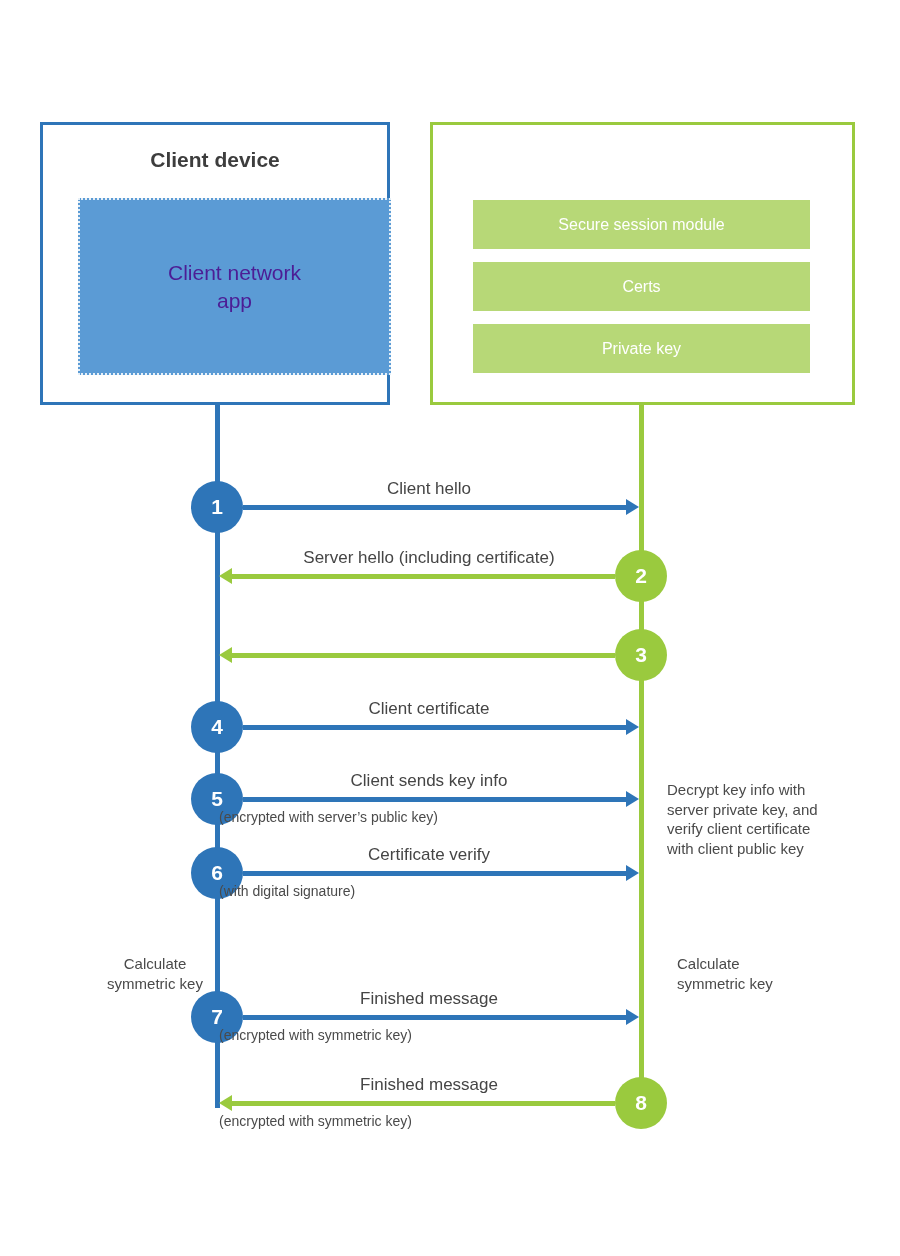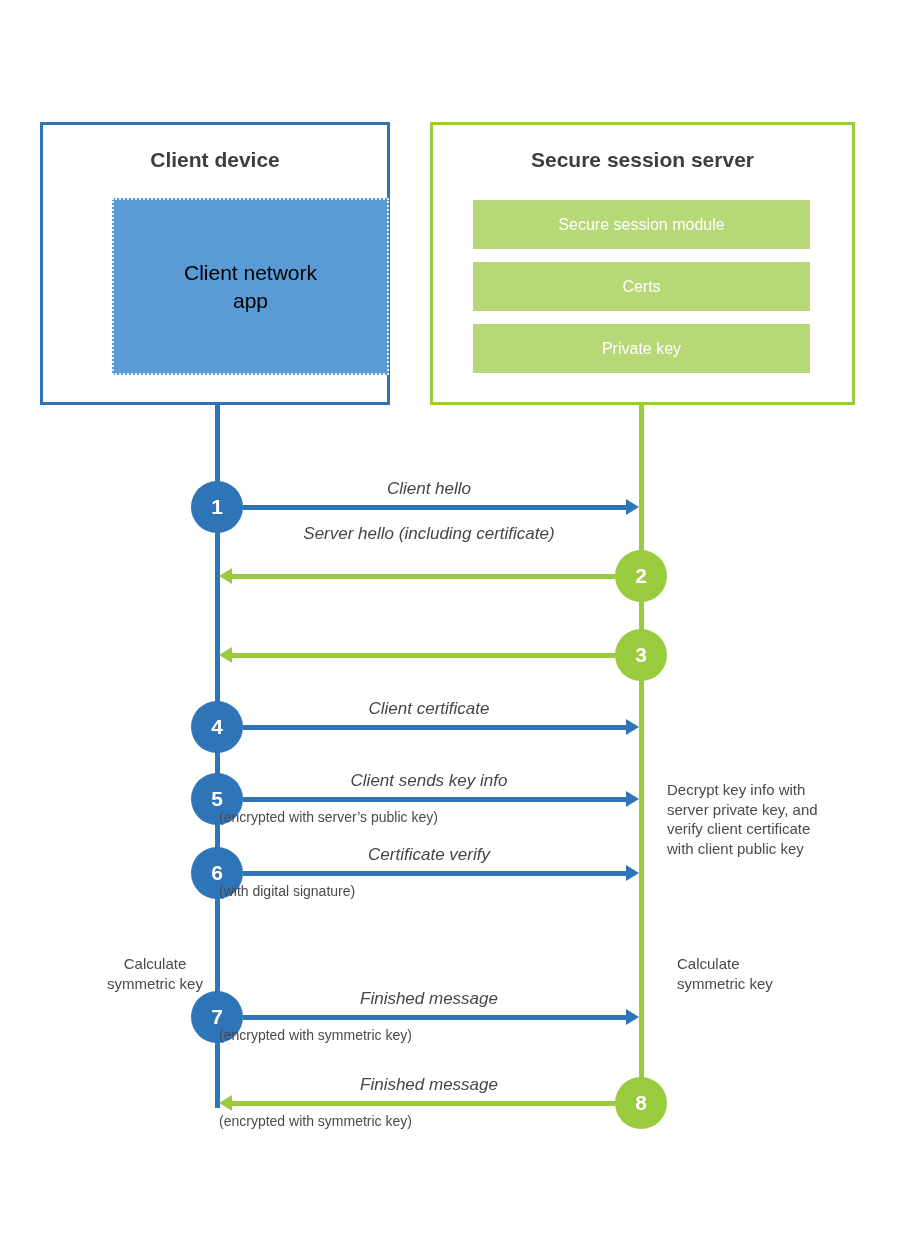--- a/index.html
+++ b/index.html
@@ -14,24 +14,24 @@
   
   .actor-box{position:absolute;top:122px;height:283px;background:#fff;box-sizing:border-box;}
   .client-box{left:40px;width:350px;border:3px solid var(--blue,#2e75b8);}
   .server-box{left:430px;width:425px;border:3px solid var(--green,#9aca3e);}
   .actor-title{
     position:absolute;top:148px;font-size:21px;font-weight:bold;color:#3d3d3d;text-align:center;
   }
   .client-title{left:40px;width:350px;}
   .server-title{left:430px;width:425px;}
   .app-box{
-    position:absolute;left:78px;top:198px;width:277px;height:177px;box-sizing:border-box;
+    position:absolute;left:78px;top:198px;width:313px;height:177px;box-sizing:border-box;
     background:var(--blue-light,#5b9bd5);border:2px dotted rgba(255,255,255,.85);
     display:flex;align-items:center;justify-content:center;
-    color:#000000;font-size:21px;text-align:center;white-space:pre-line;line-height:28px;margin-left:34px;
+    color:#4c1d95;font-size:21px;text-align:center;white-space:pre-line;line-height:28px;
   }
   .server-bar{
     position:absolute;left:473px;width:337px;height:49px;background:var(--green-light,#b7d877);
     display:flex;align-items:center;justify-content:center;color:#fff;font-size:16px;
   }
   
   .vline{position:absolute;width:5px;}
   .vline.blue{left:215px;top:405px;height:703px;background:var(--blue,#2e75b8);}
   .vline.green{left:639px;top:405px;height:698px;background:var(--green,#9aca3e);}
   
@@ -46,21 +46,21 @@
   .arrow{position:absolute;height:5px;}
   .arrow.blue{background:var(--blue,#2e75b8);}
   .arrow.green{background:var(--green,#9aca3e);}
   .arrow .head{position:absolute;width:0;height:0;top:-6px;
     border-top:8px solid transparent;border-bottom:8px solid transparent;}
   .arrow.right .head{right:-12px;border-left:13px solid var(--blue,#2e75b8);}
   .arrow.left  .head{left:-12px;border-right:13px solid var(--green,#9aca3e);}
   
   .msg-label{
     position:absolute;left:219px;width:420px;text-align:center;
-    font-size:17px;line-height:21px;color:#454545;font-style:italic;
+    font-size:17px;line-height:21px;color:#454545;
   }
   .msg-sub{
     position:absolute;left:219px;width:420px;text-align:left;
     font-size:14px;line-height:19px;color:#4a4a4a;
   }
   
   .side-note{
     position:absolute;font-size:15px;line-height:19.5px;color:#4a4a4a;white-space:pre-line;margin-top:18px;
   }
   .decrypt-note{left:667px;top:762px;width:180px;}
@@ -72,39 +72,38 @@
 
 <div class="page">
 
 
   <div class="actor-box client-box"></div>
   <div class="actor-title client-title">Client device</div>
   <div class="app-box">Client network
 app</div>
 
   <div class="actor-box server-box"></div>
-  <div class="actor-title server-title">Secure session server</div>
   <div class="server-bar" style="top:200px">Secure session module</div>
   <div class="server-bar" style="top:262px">Certs</div>
   <div class="server-bar" style="top:324px">Private key</div>
 
   <div class="vline blue"></div>
   <div class="vline green"></div>
 
   <div class="circle blue" style="top:481px">1</div>
   <div class="arrow blue right" style="left:243px;top:505px;width:384px">
       <span class="head"></span>
     </div>
   <div class="msg-label" style="top:478px">Client hello</div>
 
   <div class="circle green" style="top:550px">2</div>
   <div class="arrow green left" style="left:231px;top:574px;width:384px">
       <span class="head"></span>
     </div>
-  <div class="msg-label" style="top:523px">Server hello (including certificate)</div>
+  <div class="msg-label" style="top:547px">Server hello (including certificate)</div>
 
   <div class="circle green" style="top:629px">3</div>
   <div class="arrow green left" style="left:231px;top:653px;width:384px">
       <span class="head"></span>
     </div>
 
   <div class="circle blue" style="top:701px">4</div>
   <div class="arrow blue right" style="left:243px;top:725px;width:384px">
       <span class="head"></span>
     </div>

